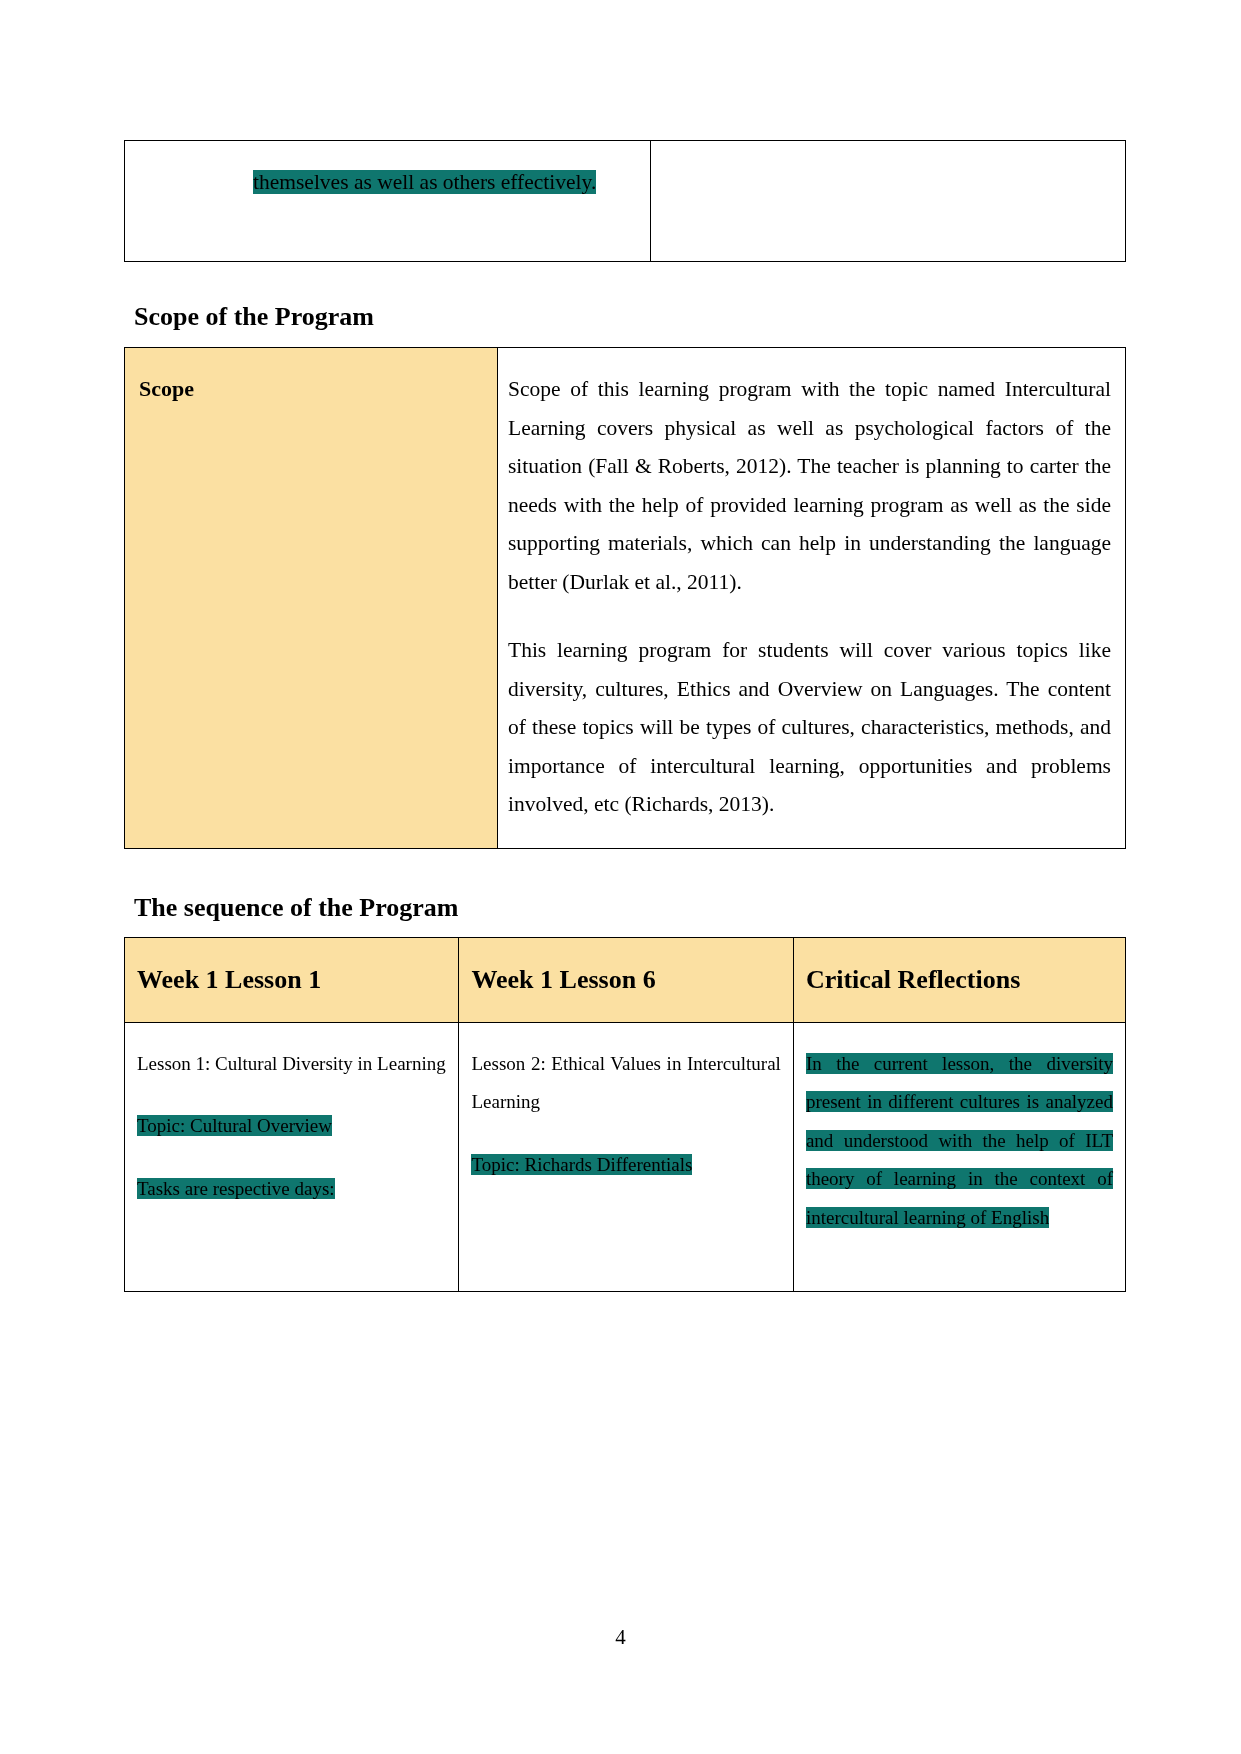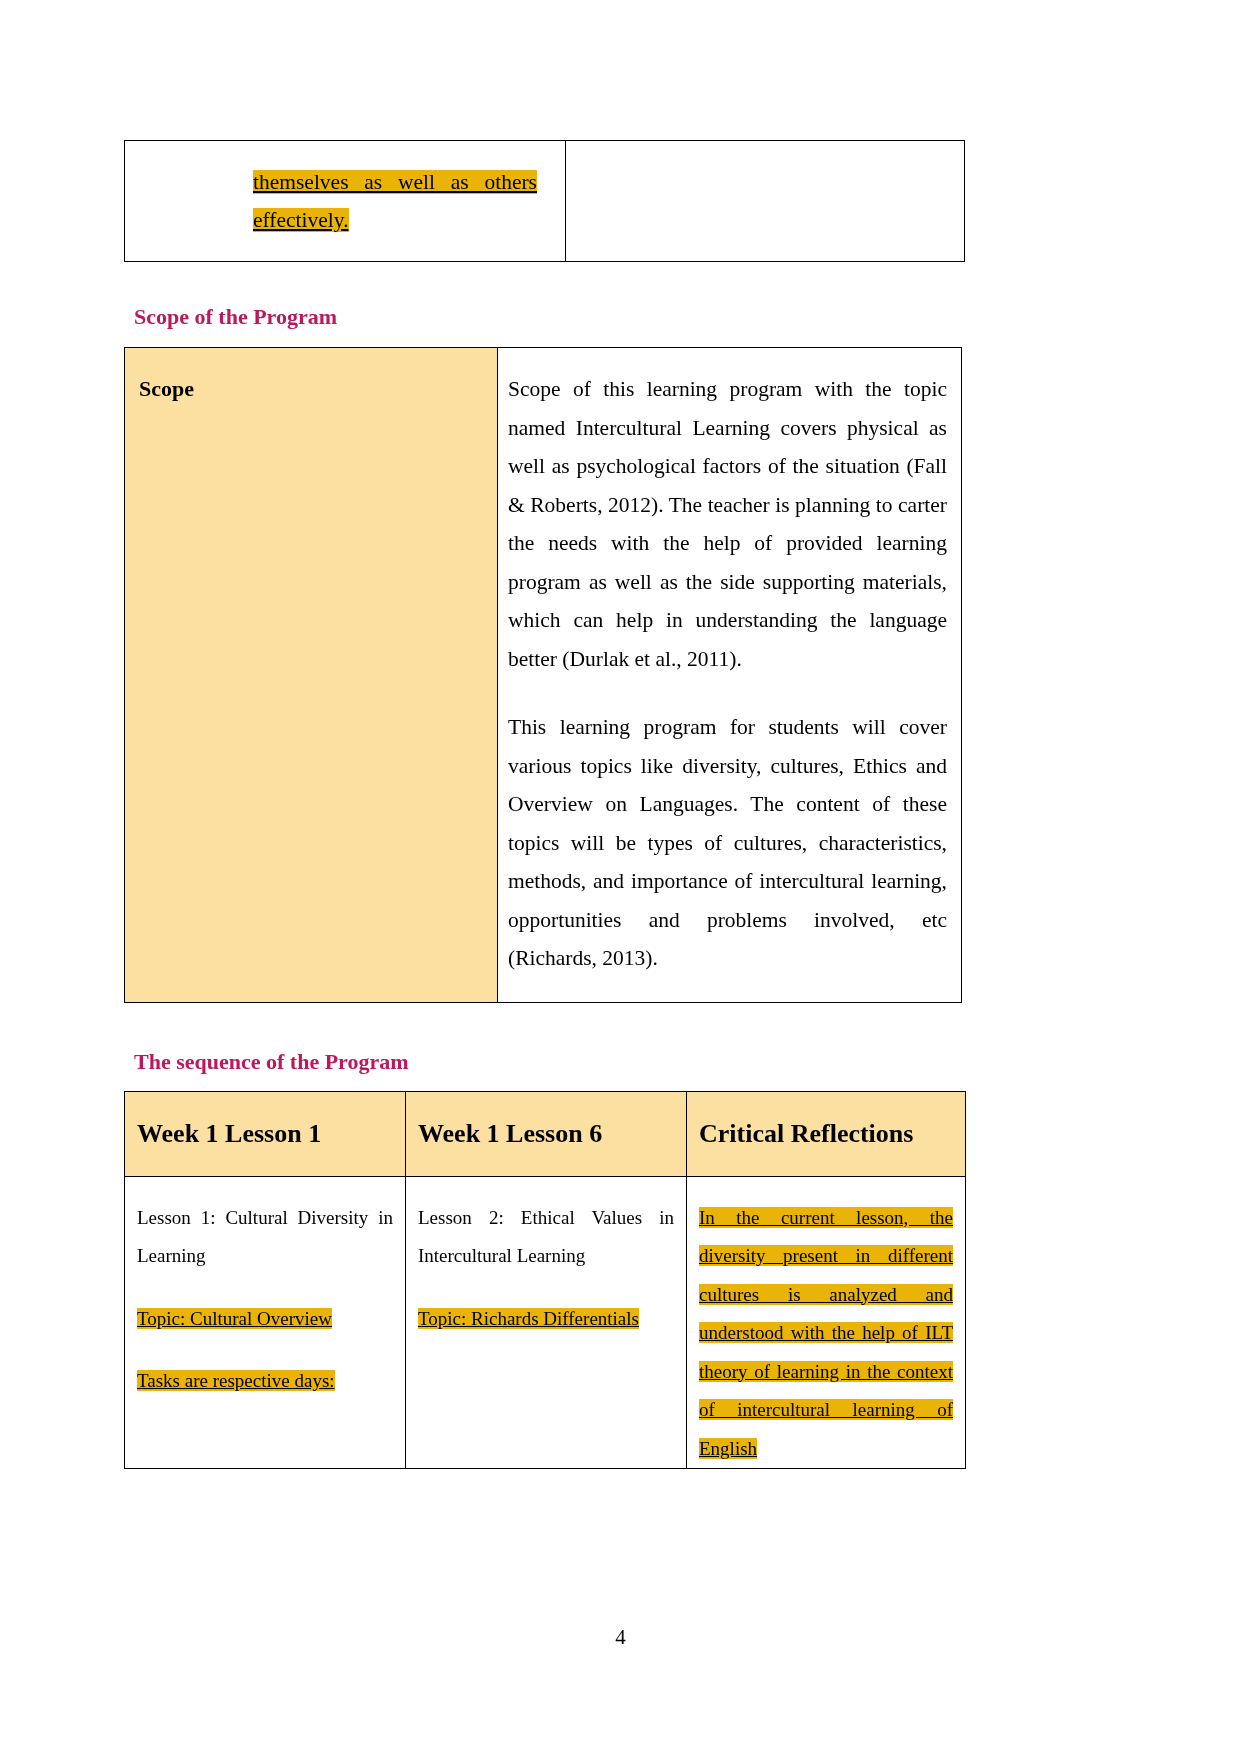--- a/index.html
+++ b/index.html
@@ -25,21 +25,21 @@
   .content {
     position: absolute;
     left: 124px;
     top: 0;
     width: 838px;
   }
 
   
   table.doc-table {
     border-collapse: collapse;
-    width: 838px;
+    width: 1002px;
     table-layout: fixed;
   }
   table.doc-table td, table.doc-table th {
     border: 1px solid #000000;
     vertical-align: top;
     padding: 0;
     font-weight: normal;
     text-align: left;
   }
 
@@ -53,23 +53,23 @@
     font-size: 21.5px;
     line-height: 38px;
     text-align: justify;
     text-justify: inter-word;
     margin: 0;
     padding-left: 100px;
   }
 
   
   .section-heading {
-    color: #be185d;
+    color: #000000;
     font-weight: bold;
-    font-size: 22px;
+    font-size: 26px;
     line-height: 26px;
     margin: 16px;
     padding: 0;
   }
   .h-scope { margin-top: 42px; margin-left: 10px; }
   .h-sequence { margin-top: 46px; margin-left: 10px; }
 
   
   .tbl-scope { margin-top: 17px; }
   .tbl-scope .label-cell {
@@ -123,23 +123,22 @@
     text-justify: inter-word;
     margin: 0 0 24px 0;
   }
   .tbl-seq .para:last-child { margin-bottom: 0; }
   .col-1 { width: 280px; }
   .col-2 { width: 280px; }
   .col-3 { width: 278px; }
 
   
   .hl {
-    background: #eab308;
+    background: #0f766e;
     box-decoration-break: clone;
-    text-decoration: underline;
     -webkit-box-decoration-break: clone;
   }
 
   
   .page-number {
     position: absolute;
     left: 0;
     top: 1624px;
     width: 1241px;
     text-align: center;

